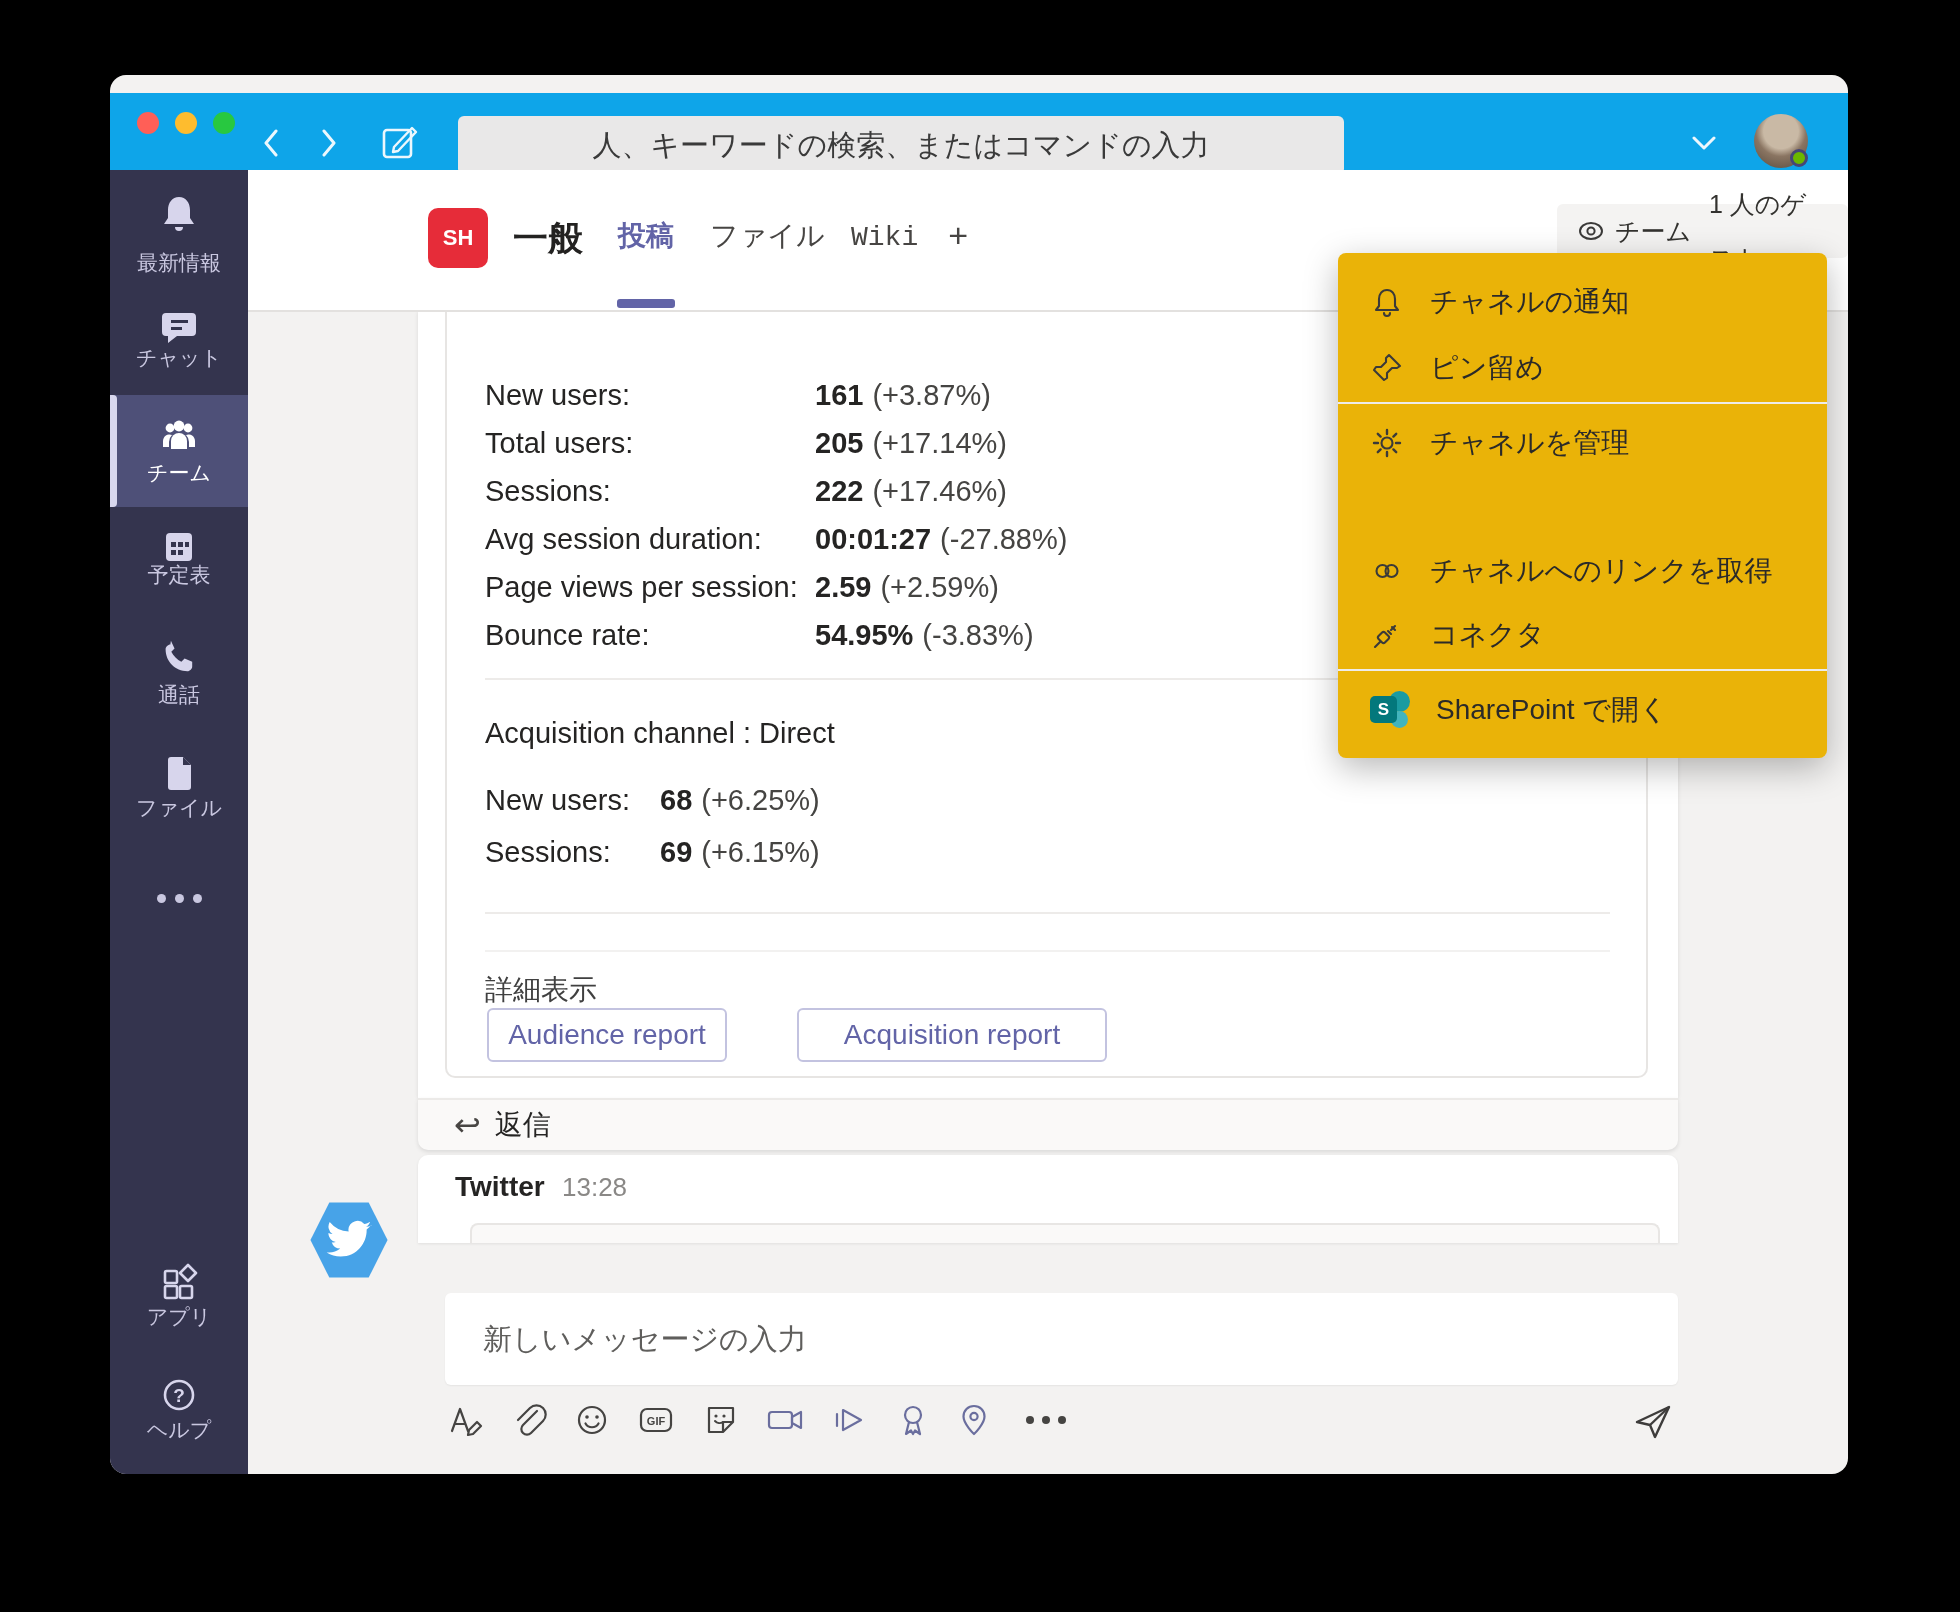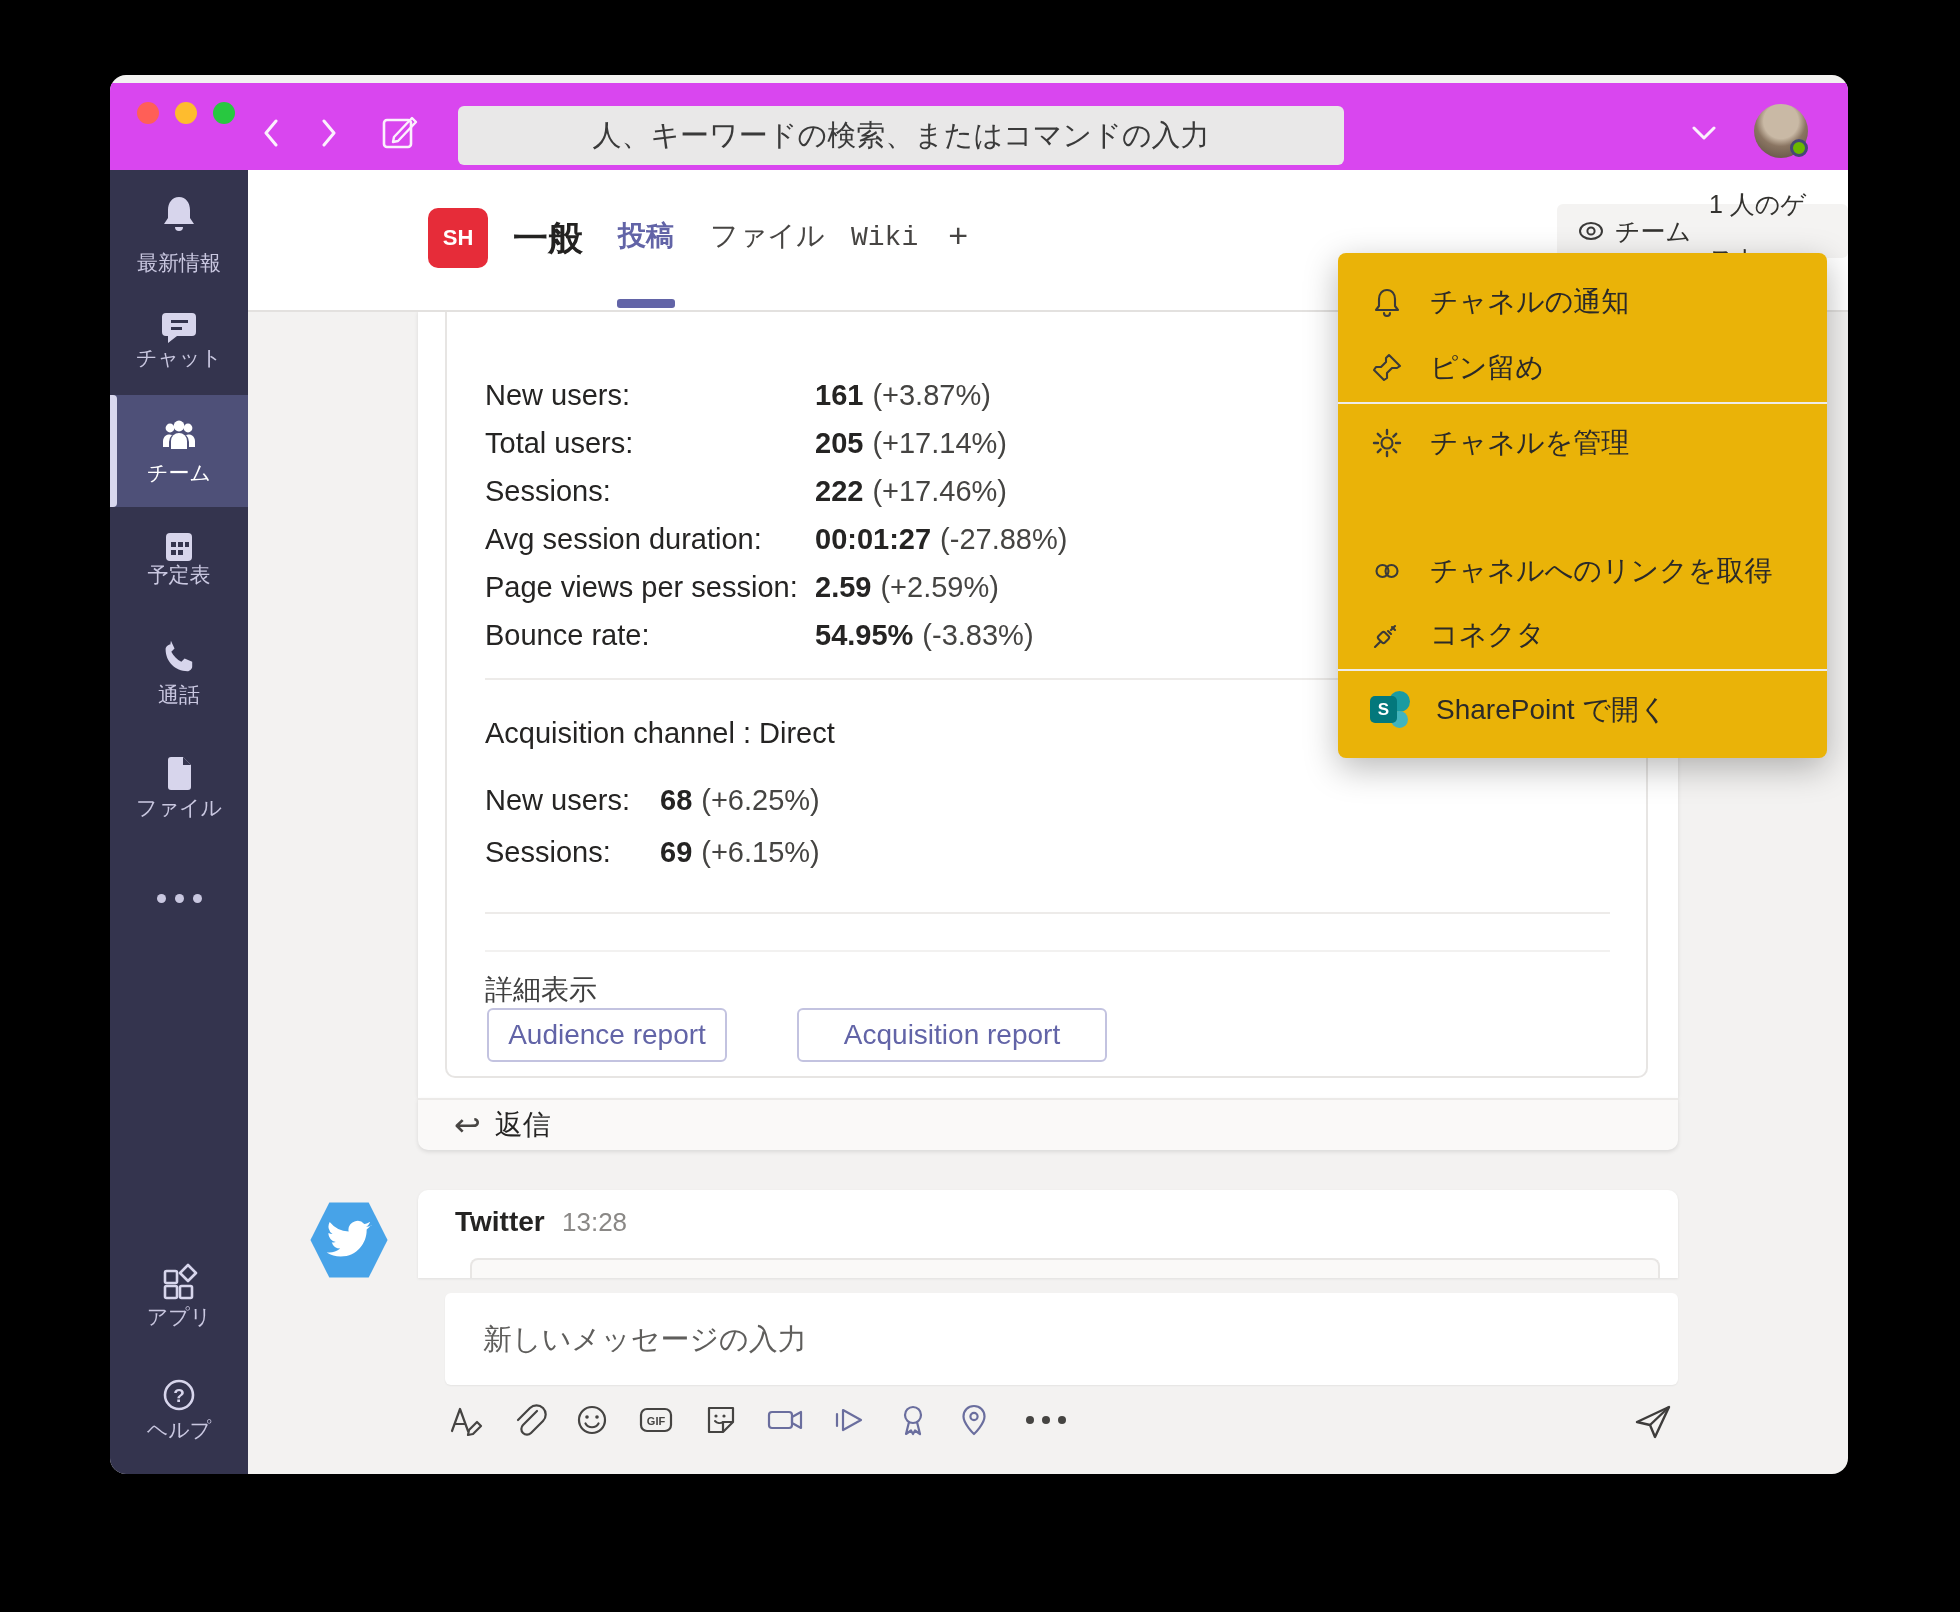--- a/index.html
+++ b/index.html
@@ -2,21 +2,21 @@
 <html><head>
 <meta charset="utf-8">
 <style>
   html,body{margin:0;padding:0;background:#000;}
   .stage{position:relative;width:1960px;height:1612px;background:#000;overflow:hidden;
          font-family:"Liberation Sans","DejaVu Sans",sans-serif;-webkit-font-smoothing:antialiased;}
   .abs{position:absolute;}
   .window{position:absolute;left:110px;top:75px;width:1738px;height:1399px;background:#f3f2f1;
           border-radius:16px;overflow:hidden;box-shadow:0 24px 70px rgba(0,0,0,.7);}
   
-  .titlebar{position:absolute;left:0;top:8px;right:0;height:95px;background:#d946ef;}
+  .titlebar{position:absolute;left:0;top:18px;right:0;height:95px;background:#0ea5e9;}
   .light{position:absolute;top:19px;width:22px;height:22px;border-radius:50%;}
   .tb-icon{position:absolute;color:#fff;opacity:.92;}
   .searchbox{position:absolute;left:348px;top:23px;width:882px;height:57px;background:#e9e8e8;
              border:none;border-radius:6px;text-align:center;font-size:29px;color:#3a3a3a;
              font-family:inherit;outline:none;}
   .searchbox::placeholder{color:#3a3a3a;opacity:1;}
   .avatar{position:absolute;left:1644px;top:21px;width:54px;height:54px;border-radius:50%;
           background:radial-gradient(circle at 50% 32%,#c9b9a5 0 38%,#8a7562 55%,#57493d 100%);}
   .statusdot{position:absolute;left:1680px;top:56px;width:18px;height:18px;border-radius:50%;
              background:#6bb700;border:3px solid #464775;box-sizing:border-box;}
@@ -49,21 +49,21 @@
   .stat-delta{margin-left:9px;color:#454442;}
   .divider{position:absolute;left:375px;width:1125px;height:2px;background:#edebe9;}
   .details-link{position:absolute;left:375px;top:896px;font-size:28px;color:#404040;cursor:pointer;}
   .report-btn{position:absolute;top:933px;height:54px;line-height:50px;text-align:center;background:#fff;
               border:2px solid #c3c3e0;border-radius:6px;font-size:28px;color:#6264a7;box-sizing:border-box;cursor:pointer;}
   .reply-bar{position:absolute;left:308px;top:1023px;width:1260px;height:52px;background:#faf9f8;border-top:2px solid #eceae8;
              border-radius:0 0 10px 10px;box-shadow:0 2px 4px rgba(0,0,0,.10);display:flex;align-items:center;
              padding-left:36px;box-sizing:border-box;gap:14px;font-size:28px;color:#252423;}
   .reply-glyph{font-size:32px;color:#484644;line-height:1;}
   
-  .tweet-card{position:absolute;left:308px;top:1115px;width:1260px;height:88px;background:#fff;border-radius:10px 10px 0 0;
+  .tweet-card{position:absolute;left:308px;top:1080px;width:1260px;height:88px;background:#fff;border-radius:10px 10px 0 0;
               box-shadow:0 1px 3px rgba(0,0,0,.08);}
   .tweet-author{position:absolute;left:37px;top:0;height:64px;line-height:64px;font-size:28px;font-weight:bold;color:#252423;}
   .tweet-time{position:absolute;left:144px;top:0;height:64px;line-height:64px;font-size:26px;color:#8a8886;}
   .tweet-embed{position:absolute;left:52px;right:18px;top:68px;height:20px;background:#faf9f8;
                border:2px solid #e8e6e4;border-bottom:none;border-radius:8px 8px 0 0;box-sizing:border-box;}
   .hex-avatar{position:absolute;left:198px;top:1125px;width:82px;height:80px;background:#47a3e8;
               clip-path:polygon(26% 3%,74% 3%,97% 50%,74% 97%,26% 97%,3% 50%);
               display:flex;align-items:center;justify-content:center;}
   
   .composer-input{position:absolute;left:335px;top:1218px;width:1233px;height:92px;background:#fff;border:none;border-radius:6px;

